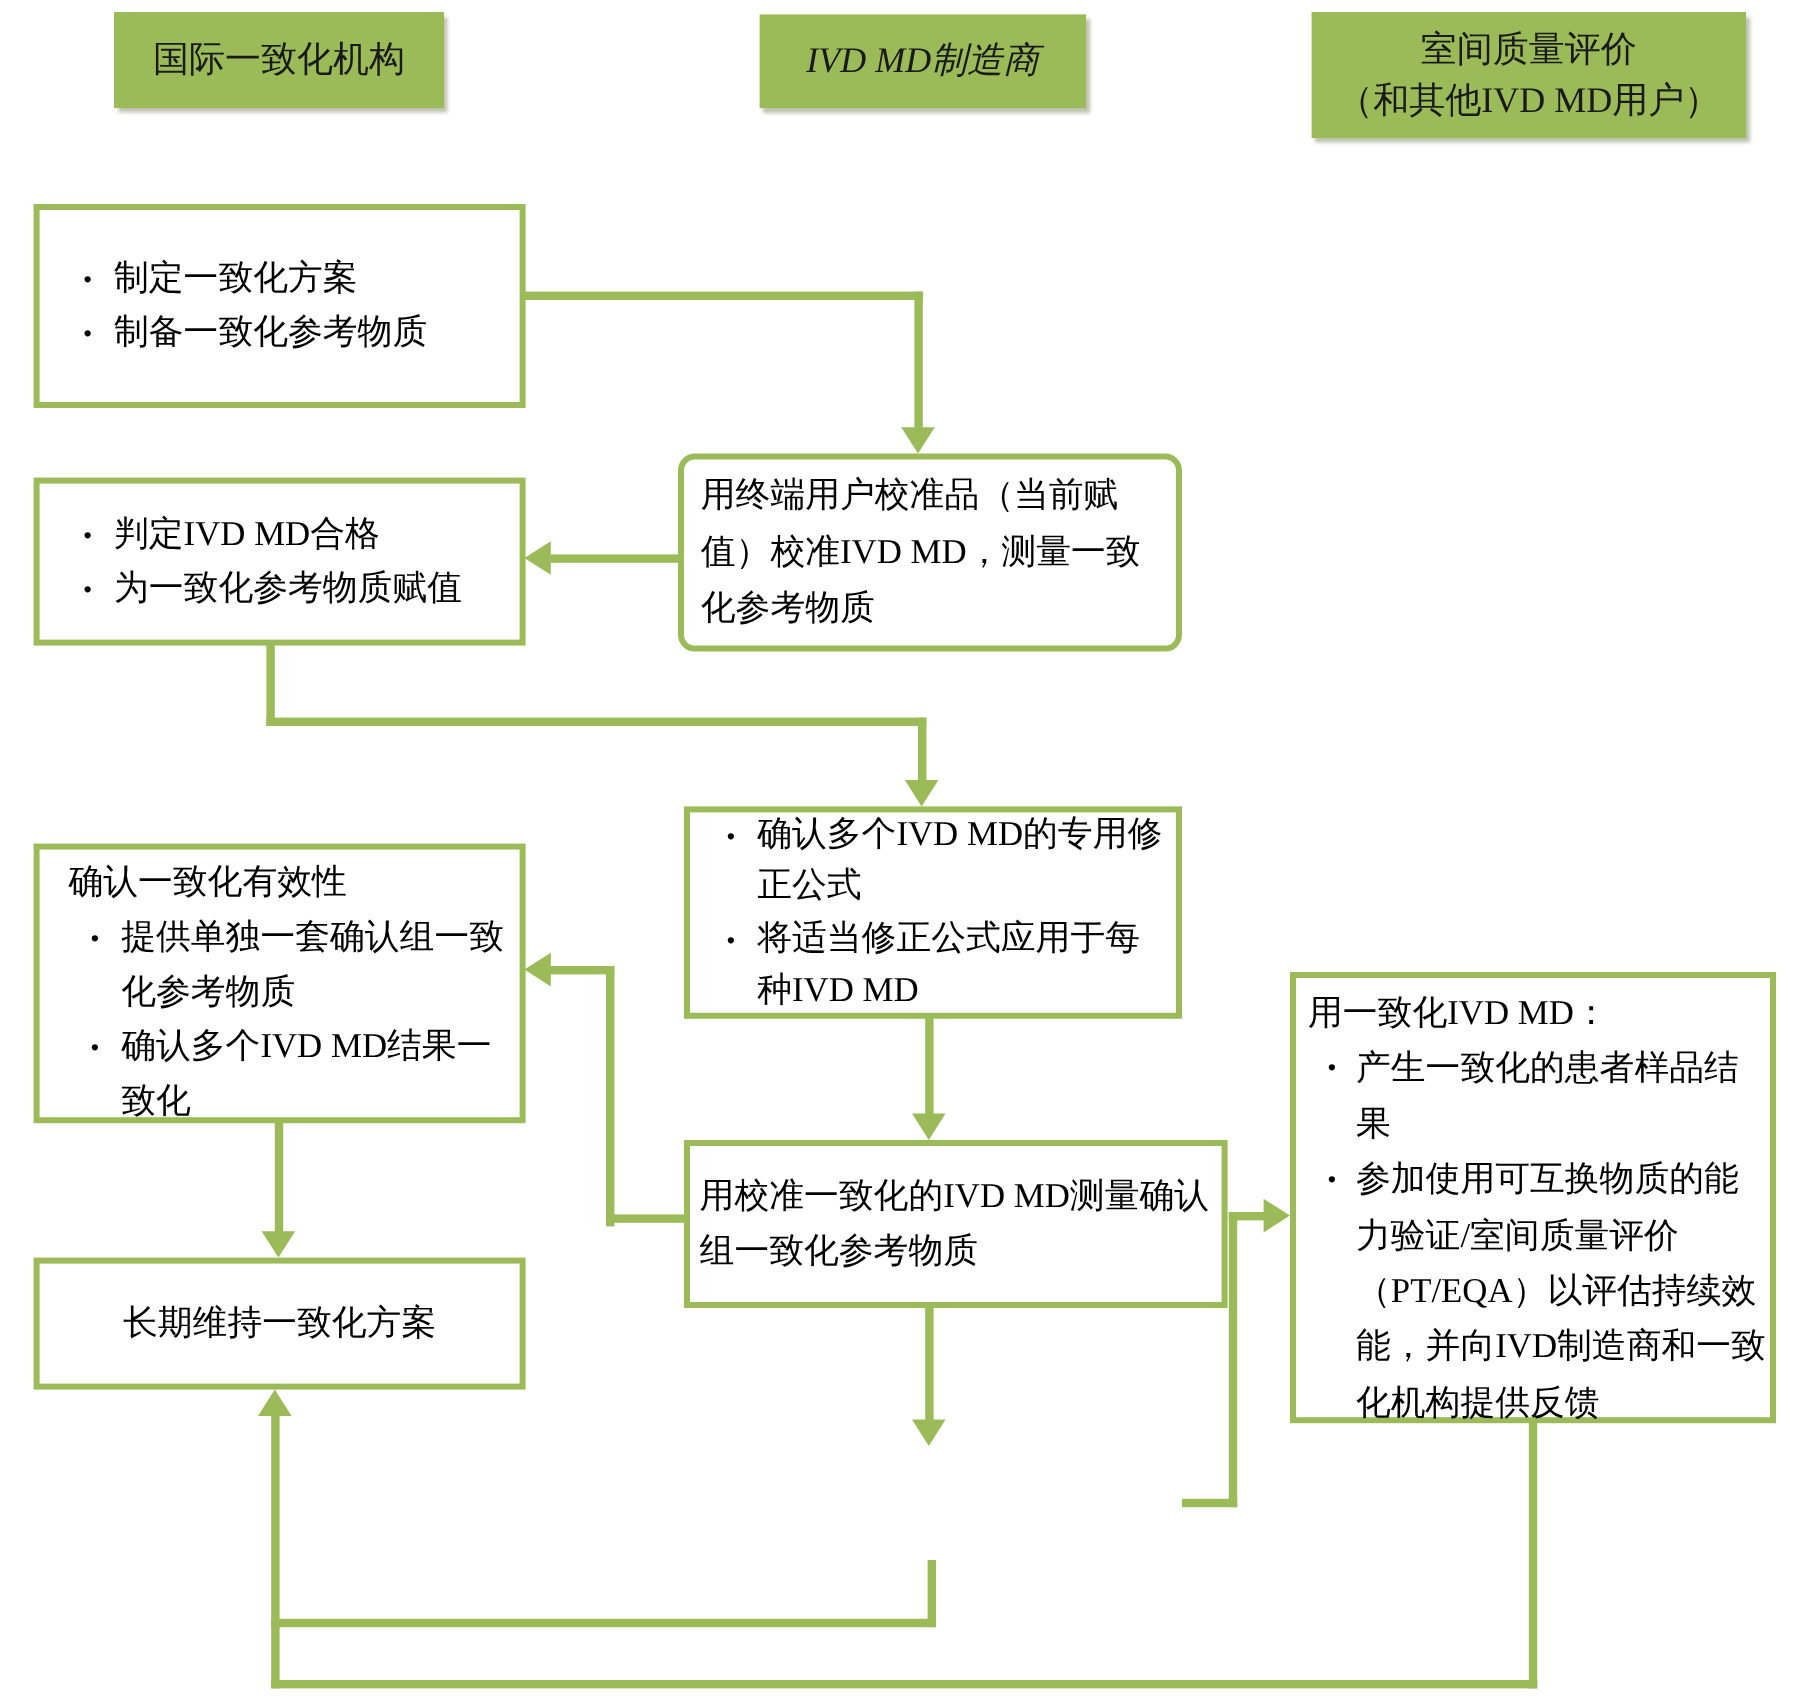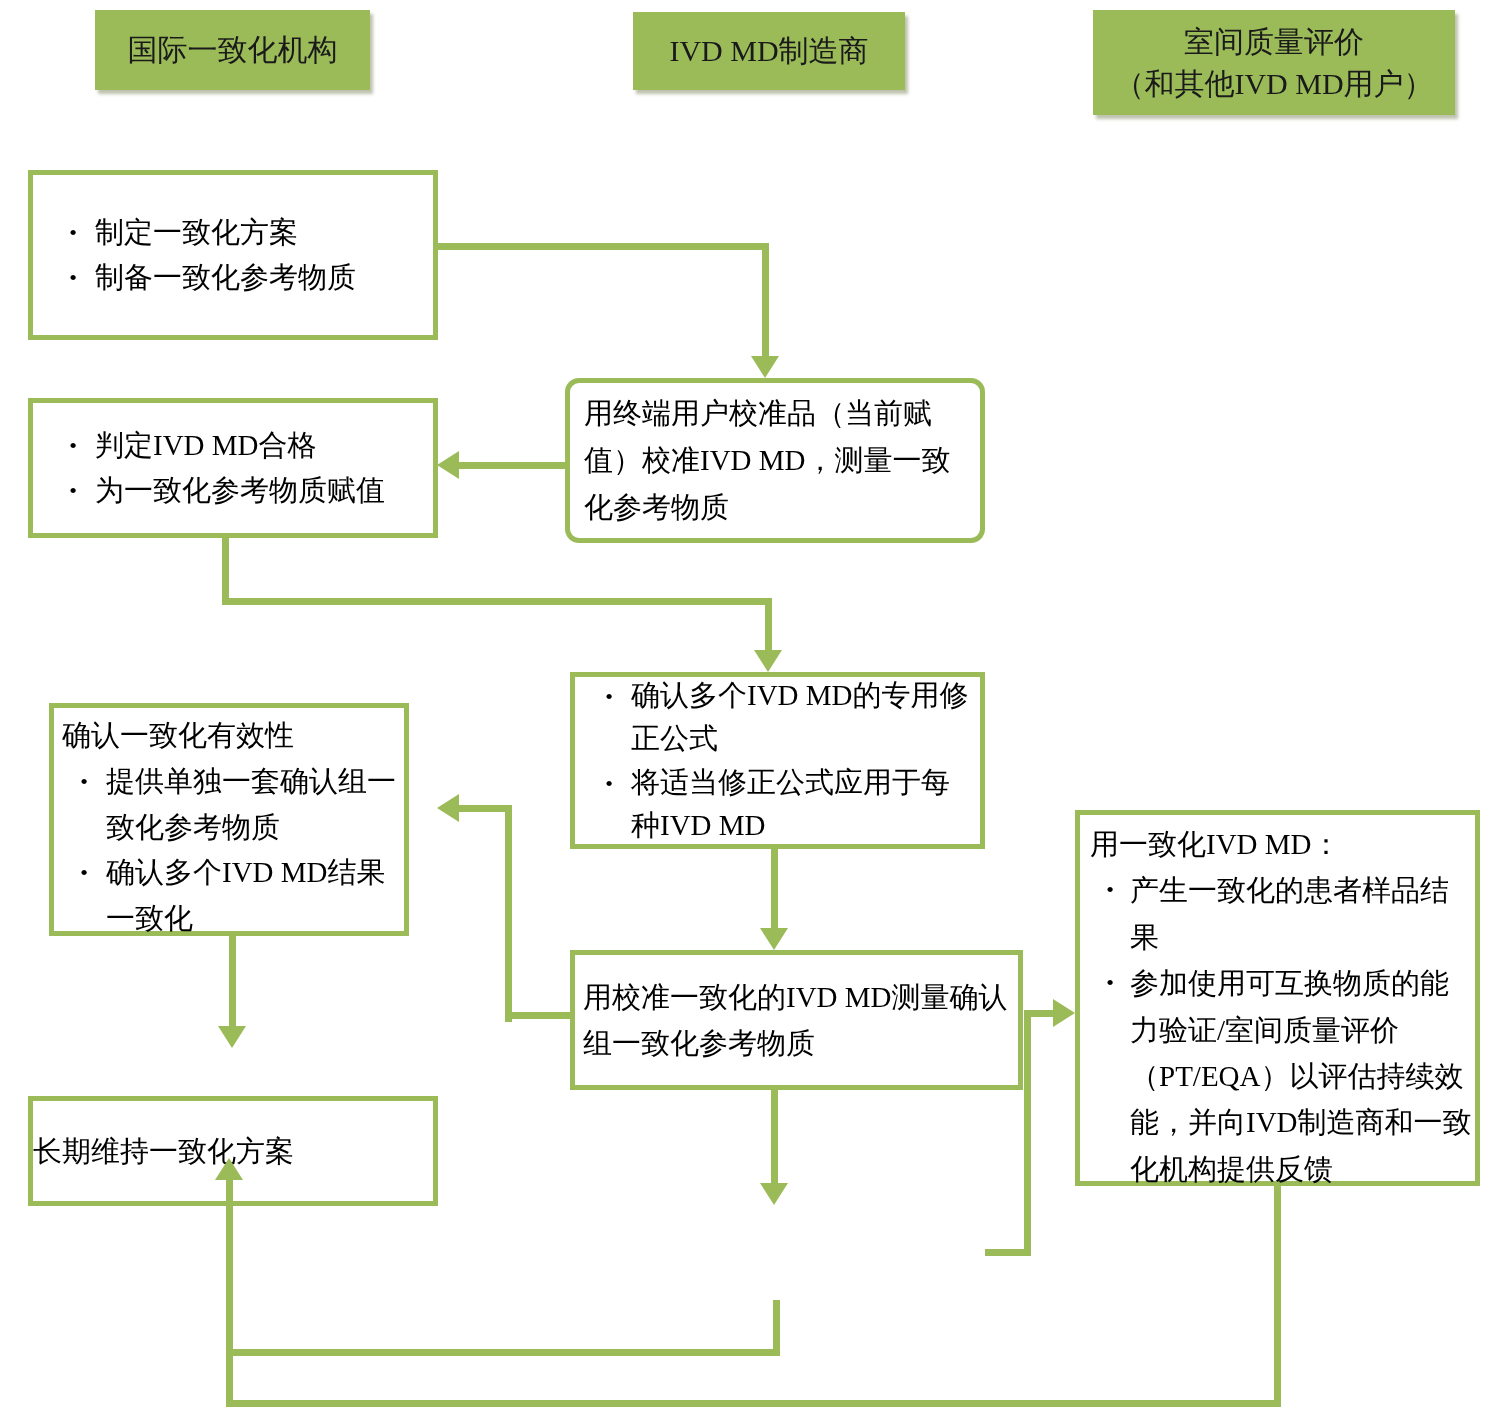--- a/index.html
+++ b/index.html
@@ -11,41 +11,41 @@
     position:absolute;background:#9bbb59;color:#1a1a1a;
     display:flex;flex-direction:column;align-items:center;justify-content:center;
     text-align:center;font-size:30px;line-height:1.4;
     box-shadow:3px 4px 3px rgba(110,120,75,.45);
   }
   .box{
     position:absolute;background:#fff;border:5px solid #9bbb59;box-sizing:border-box;
     font-size:29px;line-height:1.55;
   }
   .vcenter{display:flex;flex-direction:column;justify-content:center;}
-  .allcenter{display:flex;align-items:center;text-align:center;margin-top:48px;}
+  .allcenter{display:flex;align-items:center;justify-content:center;text-align:center;}
   .row{display:flex;align-items:flex-start;}
   .dot{flex:0 0 44px;text-align:center;font-size:22px;line-height:2.05;}
   .dot.sm{flex:0 0 40px;}
   .btxt{flex:1 1 auto;}
   .ln{position:absolute;background:#9bbb59;}
   .ar{position:absolute;width:0;height:0;}
   .ar.down{border-left:14px solid transparent;border-right:14px solid transparent;border-top:22px solid #9bbb59;}
   .ar.up{border-left:14px solid transparent;border-right:14px solid transparent;border-bottom:22px solid #9bbb59;}
   .ar.left{border-top:14px solid transparent;border-bottom:14px solid transparent;border-right:22px solid #9bbb59;}
   .ar.right{border-top:14px solid transparent;border-bottom:14px solid transparent;border-left:22px solid #9bbb59;}
 </style>
 </head>
 <body>
 
 <div class="canvas">
 
   <div class="hdr" style="left:95px;top:10px;width:275px;height:80px;">
     <span>国际一致化机构</span>
   </div>
-  <div class="hdr" style="left:633px;top:12px;width:272px;height:78px;">
+  <div class="hdr" style="left:633px;top:12px;width:272px;height:78px;font-style:italic;">
     <span>IVD MD制造商</span>
   </div>
   <div class="hdr" style="left:1093px;top:10px;width:362px;height:105px;">
     <span>室间质量评价</span>
     <span>（和其他IVD MD用户）</span>
   </div>
 
   <div class="box vcenter" style="left:28px;top:170px;width:410px;height:170px;padding:0 10px 0 18px;">
     <div class="row">
       <span class="dot">•</span>
@@ -61,21 +61,21 @@
     <div class="row">
       <span class="dot">•</span>
       <span class="btxt">判定IVD MD合格</span>
     </div>
     <div class="row">
       <span class="dot">•</span>
       <span class="btxt">为一致化参考物质赋值</span>
     </div>
   </div>
 
-  <div class="box" style="left:28px;top:703px;width:360px;height:233px;padding:5px 6px 0 8px;line-height:1.58;margin-left:21px;">
+  <div class="box" style="left:28px;top:703px;width:410px;height:233px;padding:5px 6px 0 24px;line-height:1.58;">
     <div>确认一致化有效性</div>
     <div class="row">
       <span class="dot">•</span>
       <span class="btxt">提供单独一套确认组一致化参考物质</span>
     </div>
     <div class="row">
       <span class="dot">•</span>
       <span class="btxt">确认多个IVD MD结果一致化</span>
     </div>
   </div>

